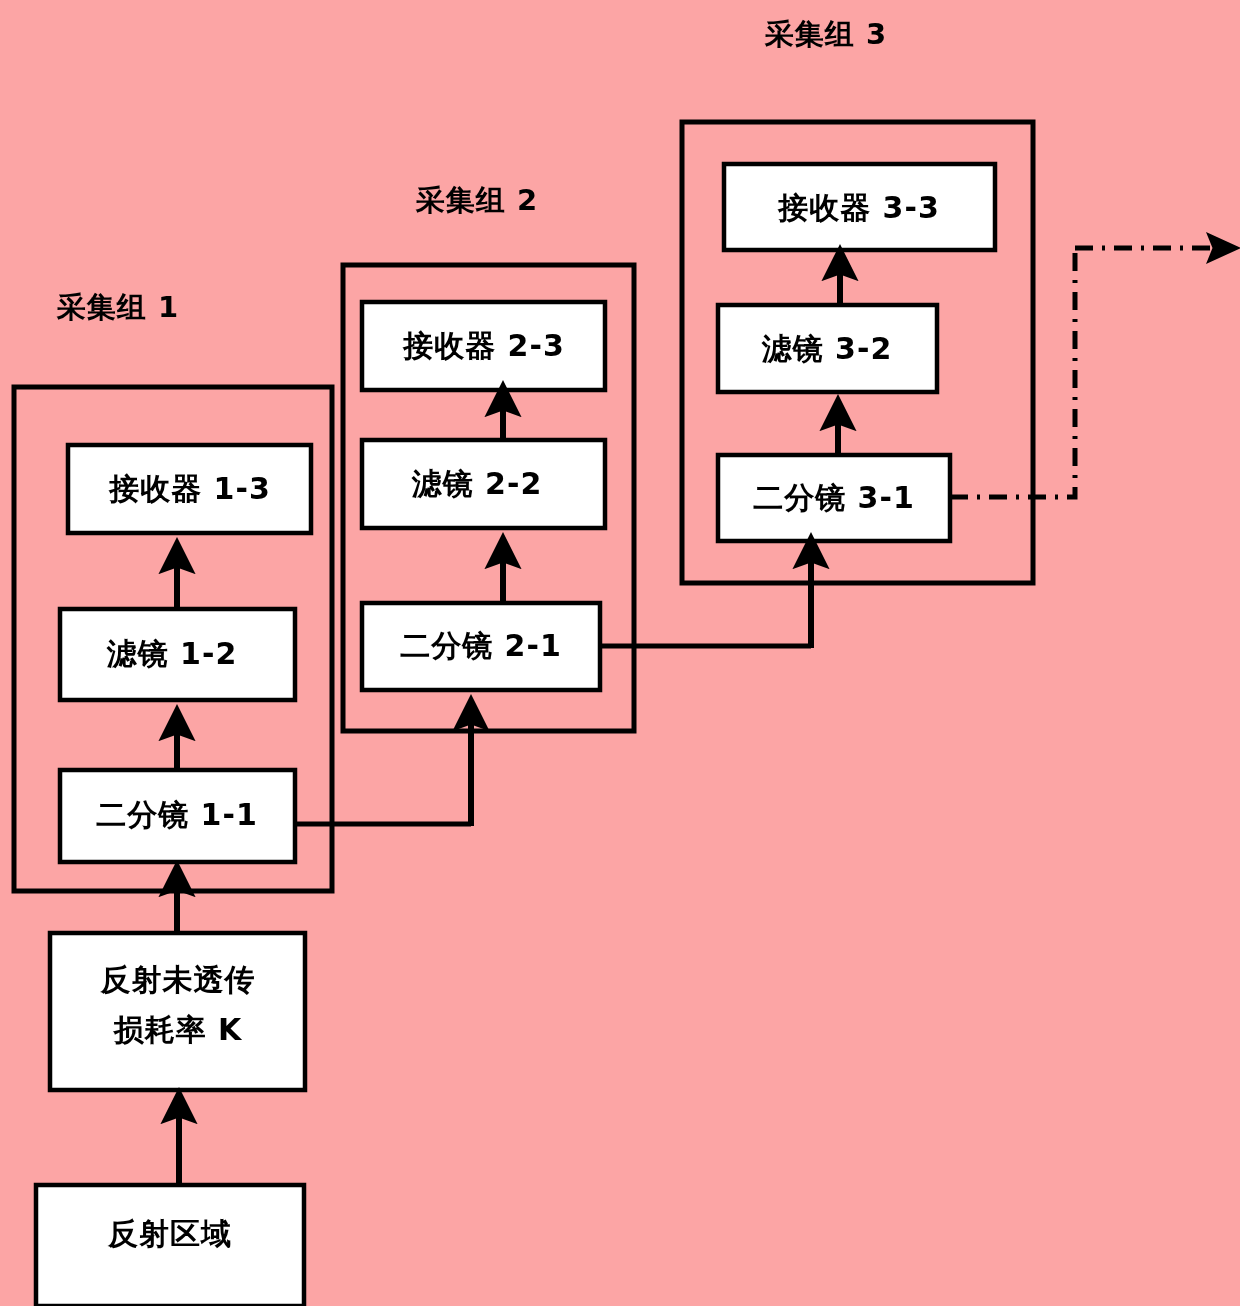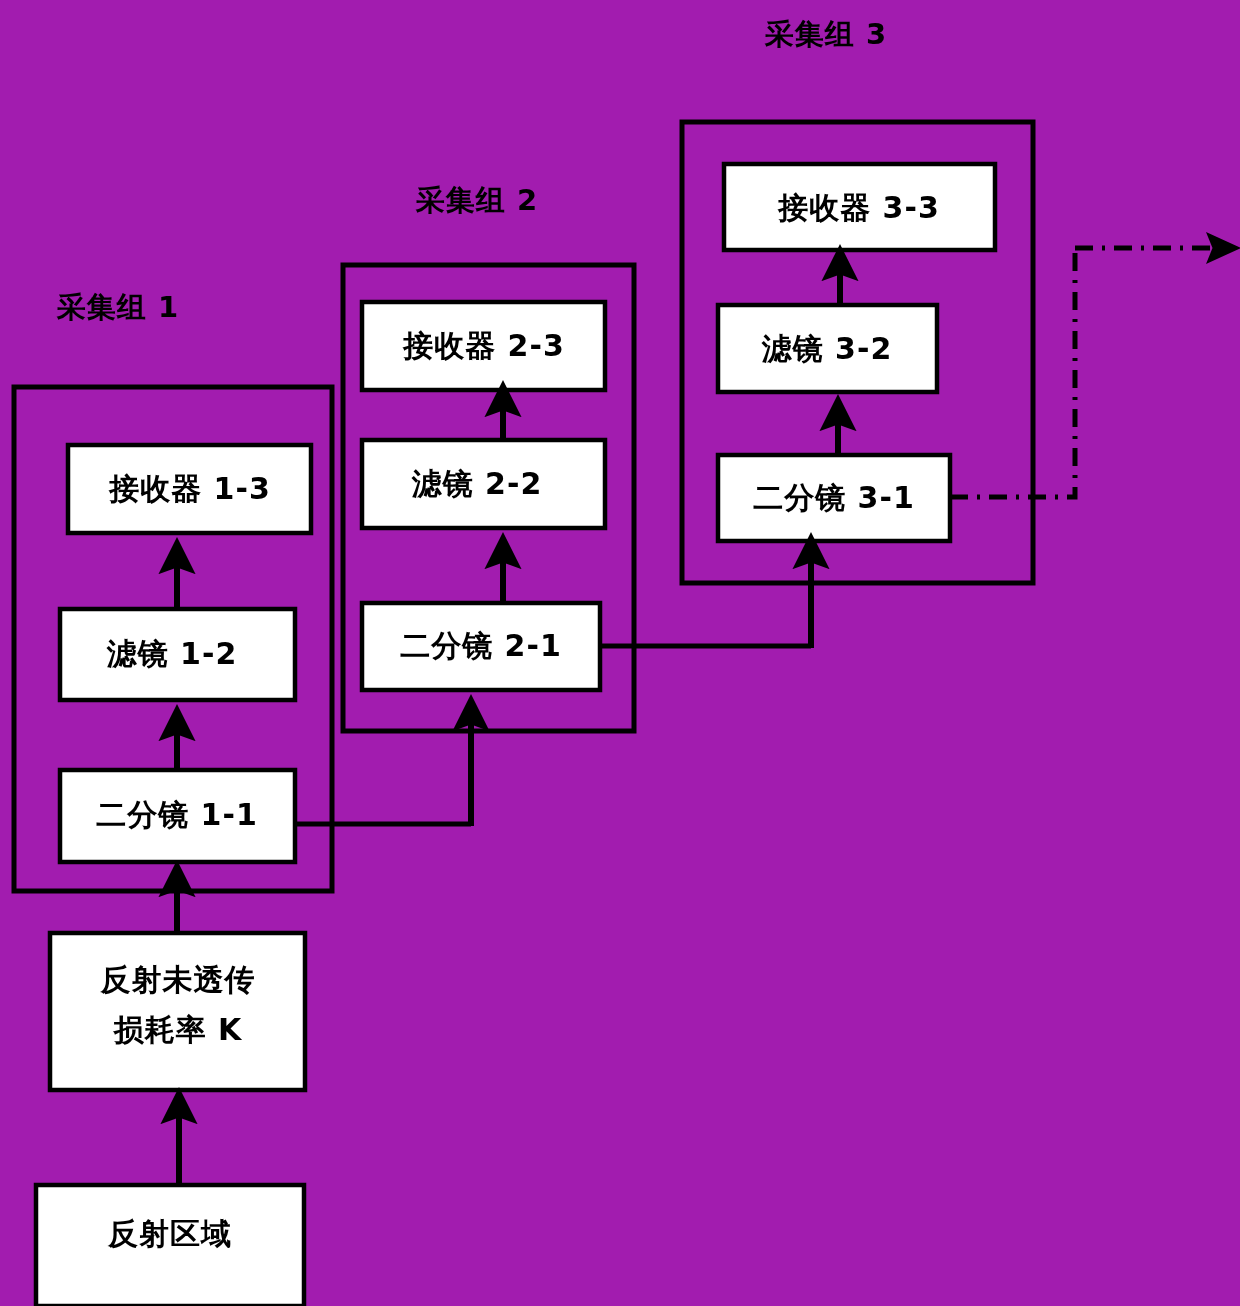--- a/index.html
+++ b/index.html
@@ -8,21 +8,21 @@
     padding: 0;
     background: #ffffff;
   }
   body {
     font-family: "DejaVu Sans", "Liberation Sans", sans-serif;
   }
   #diagram-root {
     position: relative;
     width: 1240px;
     height: 1306px;
-    background: #a21caf;
+    background: #fca5a5;
     overflow: hidden;
   }
   svg.diagram-canvas {
     position: absolute;
     left: 0;
     top: 0;
     width: 1240px;
     height: 1306px;
     display: block;
   }

